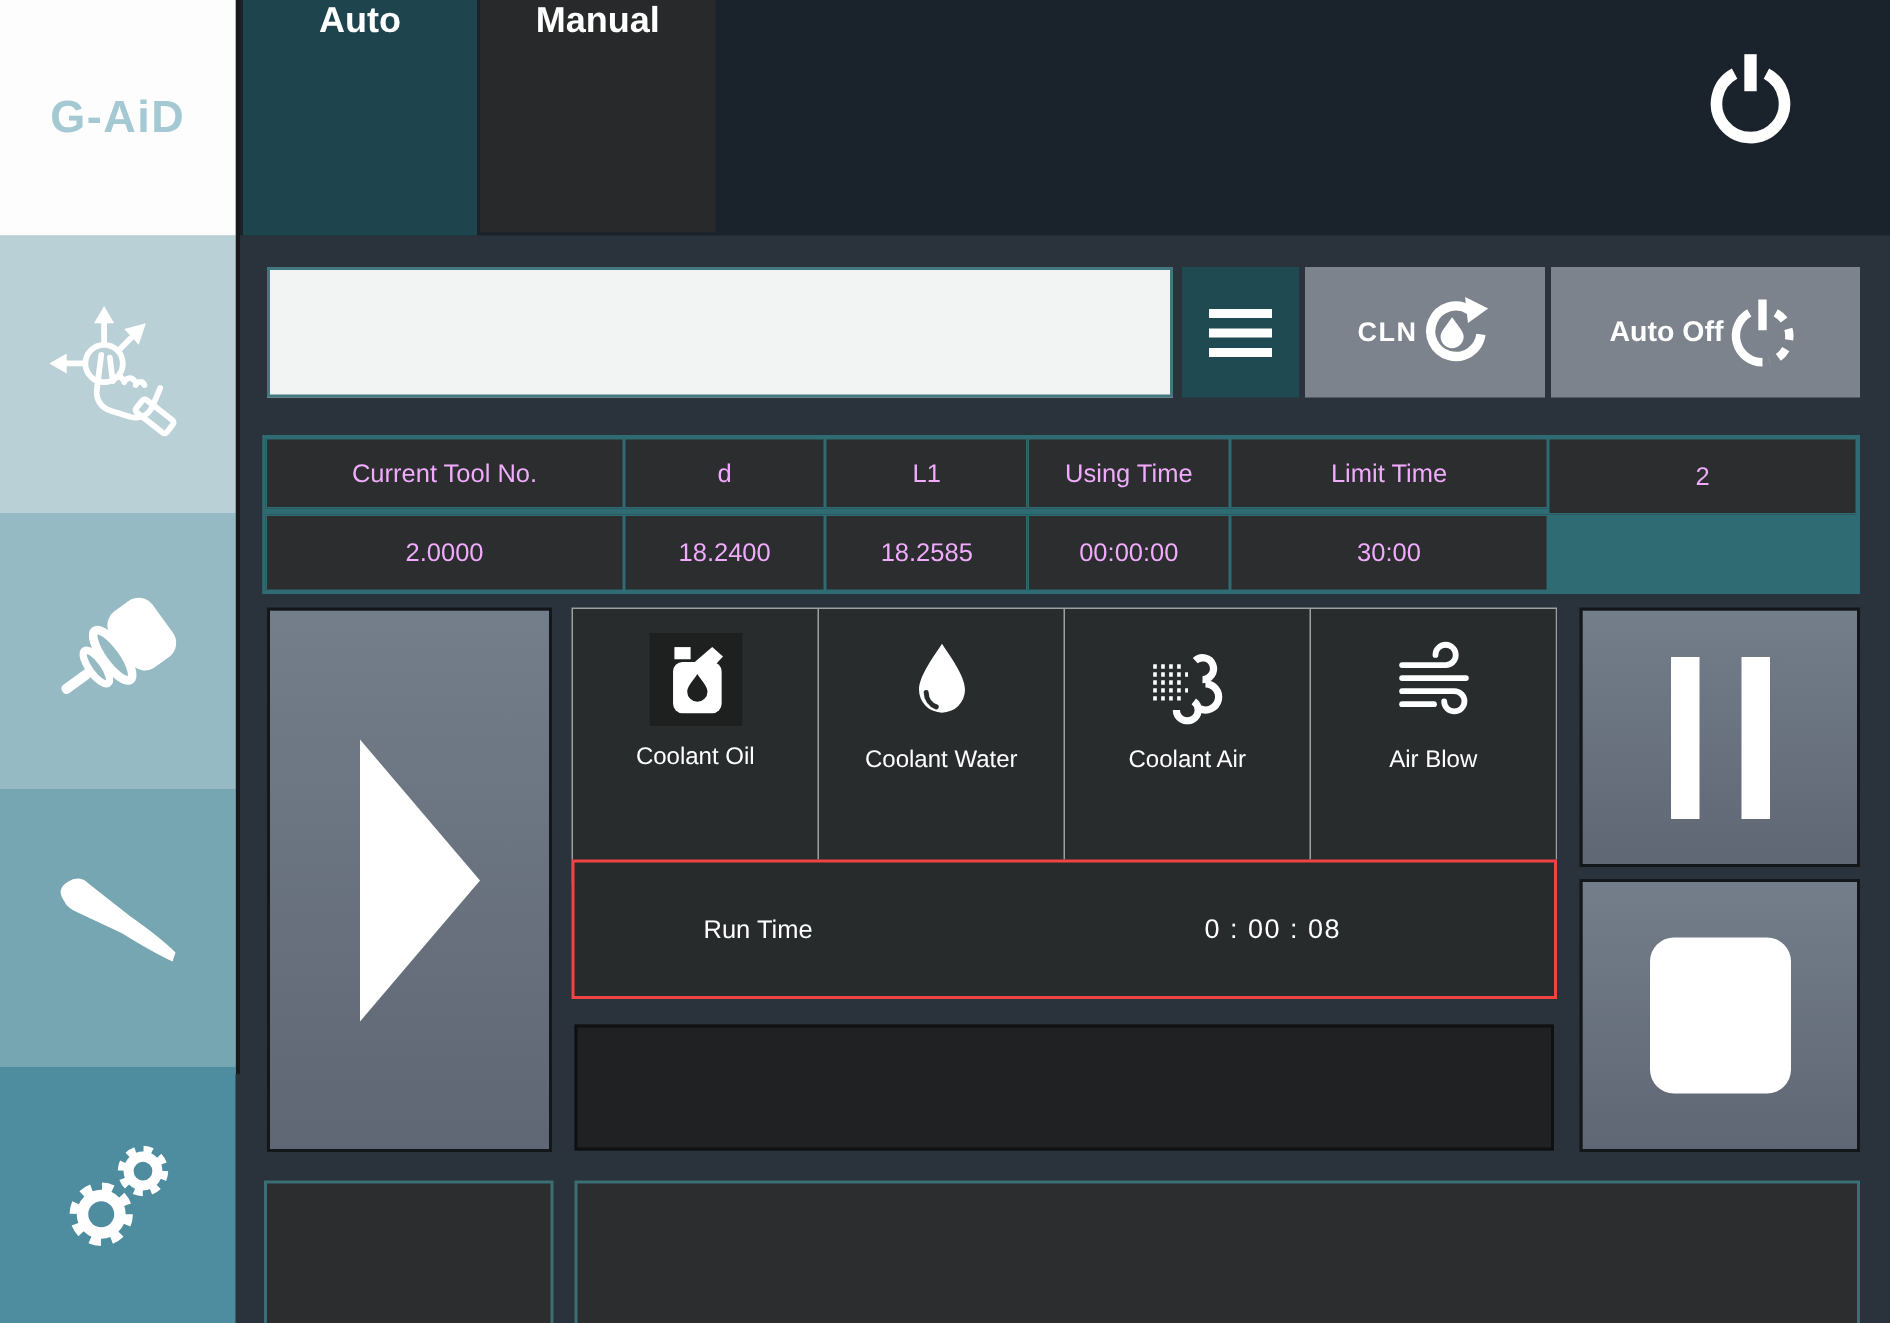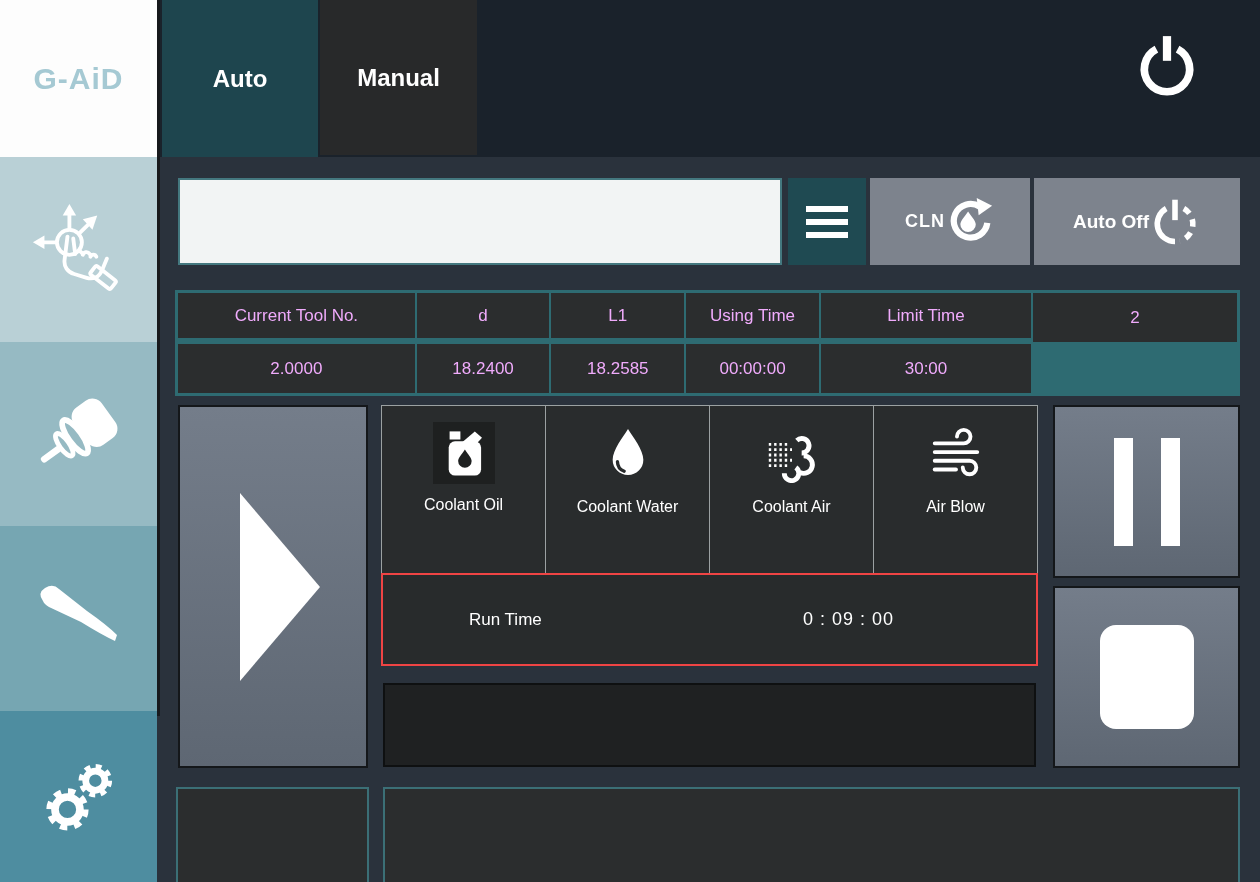--- a/index.html
+++ b/index.html
@@ -15,21 +15,21 @@
     display:flex; align-items:center; justify-content:center; }
   .logo-text { color:#a5c9d3; font-size:30px; font-weight:700; letter-spacing:1px; }
   .side-tile { position:absolute; left:0; width:100%; display:flex; align-items:center; justify-content:center; cursor:pointer; }
   .tile-1 { top:157px; height:185px; background:#b9d0d6; }
   .tile-2 { top:342px; height:184px; background:#96bac3; }
   .tile-3 { top:526px; height:185px; background:#76a6b2; }
   .tile-4 { top:711px; height:171px; background:#4e8da0; }
   
   #main { position:absolute; left:160px; top:0; width:1100px; height:882px; }
   #topbar { position:absolute; left:0; top:0; width:1100px; height:157px; background:#1a222b; }
-  .tab { position:absolute; top:0; display:flex; align-items:center; justify-content:center;
+  .tab { position:absolute; top:0; display:flex; align-items:flex-start; justify-content:center;
     color:#fff; font-size:24px; font-weight:700; cursor:pointer; }
   .tab-auto { left:2px; width:156px; height:157px; background:#1e454e; }
   .tab-manual { left:160px; width:157px; height:155px; background:#28292a; }
   .version { position:absolute; left:640px; top:24px; width:320px; text-align:center;
     color:#ccd1d5; font-size:17px; }
   .power-btn { position:absolute; left:972px; top:30px; width:74px; height:74px;
     background:transparent; border:none; cursor:pointer; }
   
   .program-input { position:absolute; left:18px; top:178px; width:604px; height:87px;
     background:#f2f4f4; border:2px solid #44787f; font-size:22px; padding:0 14px; color:#222; outline:none; }
@@ -254,21 +254,21 @@
             <path d="M8 37 h36 a7 7 0 1 1 -7 7"></path>
             <path d="M8 46 h22"></path>
           </svg>
         </span>
         <span class="clabel">Air Blow</span>
       </button>
     </div>
 
     <div class="runtime-box">
       <span class="runtime-label">Run Time</span>
-      <span class="runtime-value">0 : 09 : 00</span>
+      <span class="runtime-value">0 : 00 : 08</span>
     </div>
 
     <div class="message-box"></div>
 
     <button class="big-gray pause-btn">
       <span class="pause-bar"></span>
       <span class="pause-bar"></span>
     </button>
     <button class="big-gray stop-btn">
       <span class="stop-square"></span>

